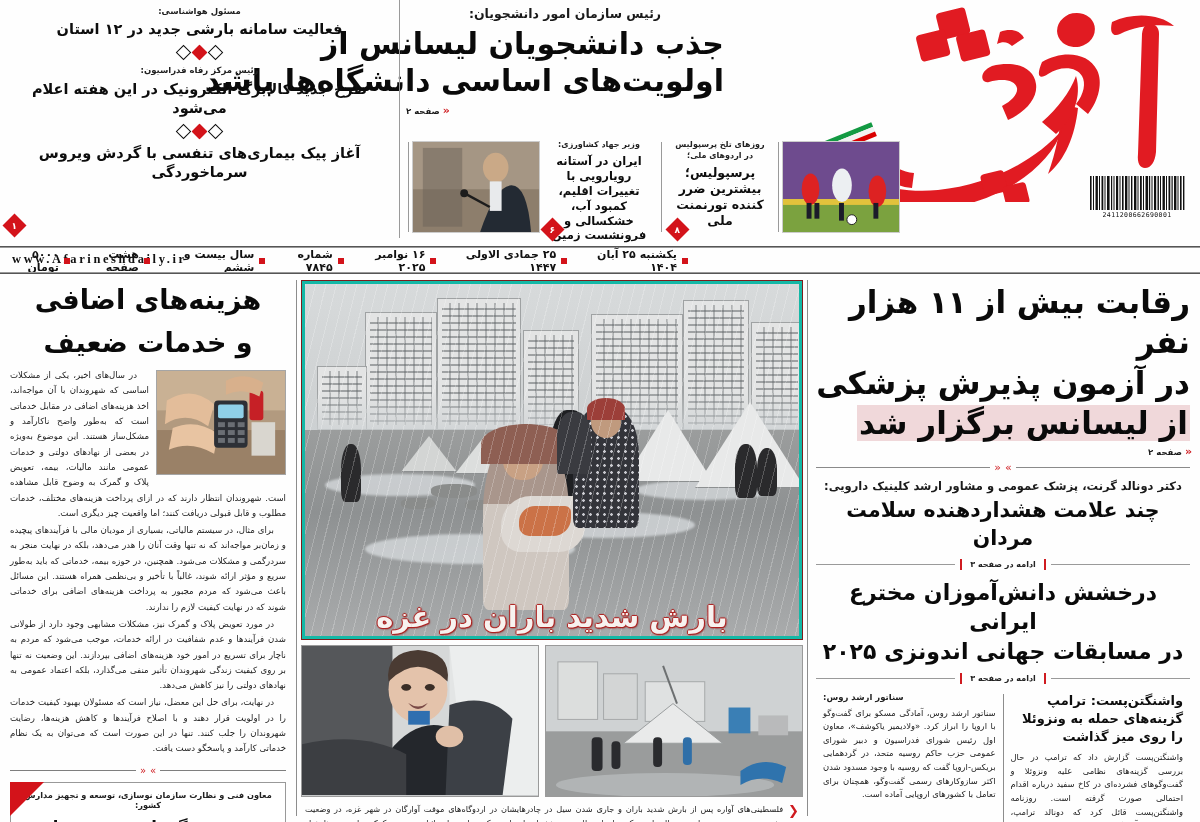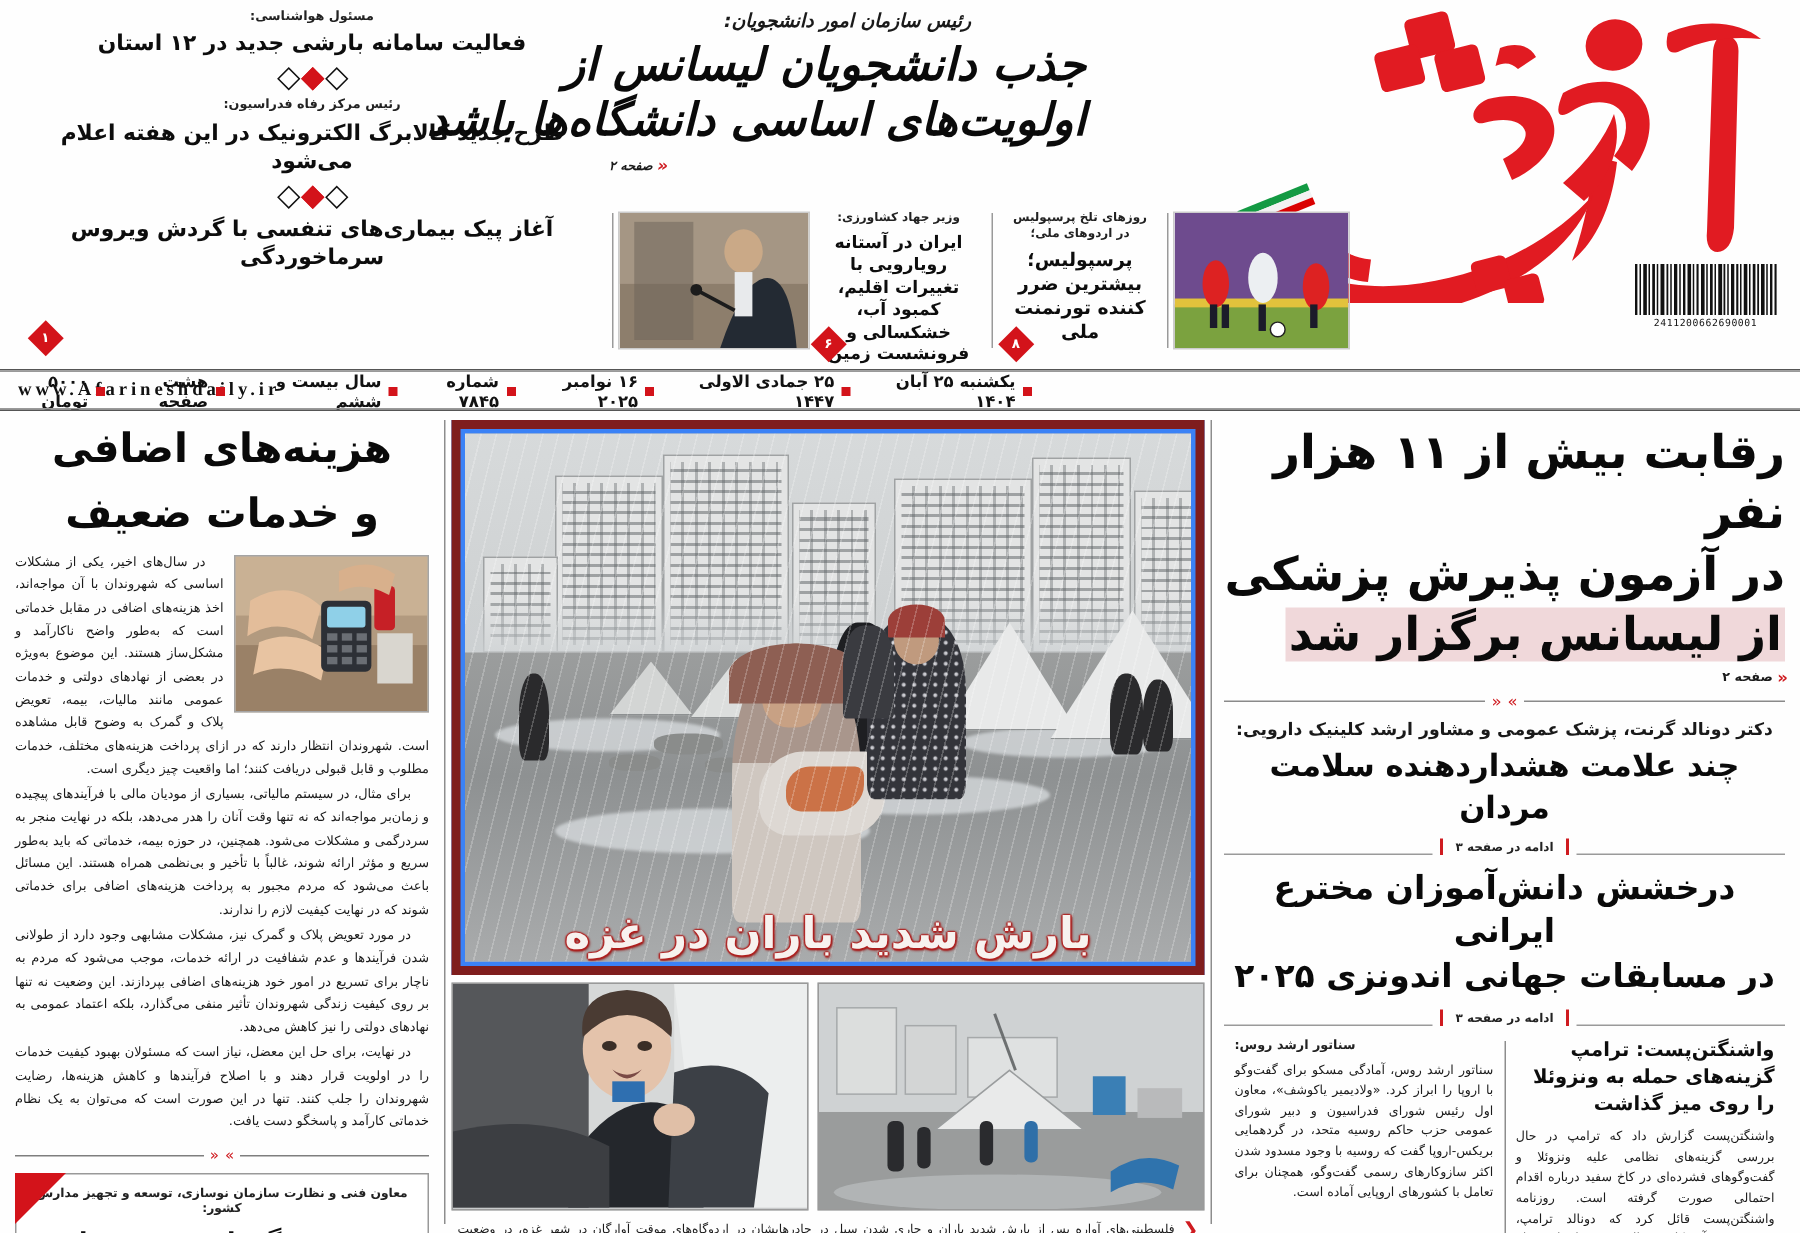--- a/index.html
+++ b/index.html
@@ -43,21 +43,21 @@
   .barcode-bars { width: 96px; height: 34px; }
   .barcode-num {
     font-size: 6.5px; letter-spacing: .4px; color: #111;
     font-family: "DejaVu Sans Mono", monospace; direction: ltr;
     margin-top: 1px;
   }
 
   
   .lead-top {
     position: absolute; top: 2px; right: 470px; width: 330px; height: 132px;
-    text-align: center; padding: 4px 6px 0 6px; font-style: italic;
+    text-align: center; padding: 4px 6px 0 6px;
   }
   .kicker-sm {
     font-size: 12.5px; font-weight: 700; color: #1a1a1a;
     margin-bottom: 4px; line-height: 1.3;
   }
   .lead-top-h {
     font-size: 30px; font-weight: 700; color: #0a0a0a;
     line-height: 1.22; letter-spacing: -.5px;
     white-space: nowrap;
   }
@@ -90,21 +90,21 @@
     transform: rotate(45deg);
     display: flex; align-items: center; justify-content: center;
   }
   .badge span {
     transform: rotate(-45deg); color: #fff; font-size: 9px; font-weight: 700;
   }
 
   
   .teasers {
     position: absolute; top: 0; right: 800px; left: 0; height: 238px;
-    display: flex; flex-direction: column; margin-left: 16px;
+    display: flex; flex-direction: row;
   }
   .teaser-col {
     flex: 1; padding: 6px 10px 0 10px; text-align: center; position: relative;
   }
   .teaser-kicker { font-size: 8.5px; font-weight: 700; color: #222; margin-bottom: 3px; line-height: 1.35; }
   .teaser-h { font-size: 14.5px; font-weight: 700; color: #0d0d0d; line-height: 1.35; }
   .diamonds {
     display: flex; justify-content: center; gap: 5px; margin: 7px 0 7px 0;
   }
   .dm { width: 11px; height: 11px; transform: rotate(45deg); border: 1.4px solid #111; }
@@ -150,42 +150,42 @@
   .bigh .hl { background: #f0d8da; padding: 0 2px; }
   .sep-orn {
     display: flex; align-items: center; justify-content: center;
     gap: 4px; margin: 5px 0 6px 0;
   }
   .sep-orn .ln { flex: 1; height: 1px; background: #8a8a8a; }
   .sep-orn .d { color: #cf1b20; font-size: 11px; line-height: 1; }
   .kick2 { font-size: 11.5px; font-weight: 700; color: #1a1a1a; text-align: center; margin: 4px 0 4px 0; }
   .midh { font-size: 20.5px; font-weight: 700; color: #0a0a0a; text-align: center; line-height: 1.35; }
   .contnote {
-    display: flex; align-items: flex-end; justify-content: center; gap: 5px;
+    display: flex; align-items: center; justify-content: center; gap: 5px;
     margin: 6px 0 8px 0;
   }
   .contnote .ln { flex: 1; height: 1px; background: #9a9a9a; }
   .contnote .lab {
     font-size: 8px; font-weight: 700; color: #222; padding: 1px 8px;
     border-right: 2px solid #cf1b20; border-left: 2px solid #cf1b20;
     white-space: nowrap;
   }
   .two-sub { display: flex; flex-direction: row; gap: 0; margin-top: 2px; }
   .two-sub .pane { flex: 1; padding: 0 7px; }
   .two-sub .vr { width: 1px; background: #8d8d8d; margin: 2px 0; }
   .sub-kick { font-size: 8.5px; font-weight: 700; color: #222; text-align: left; margin-bottom: 2px; }
   .sub-h { font-size: 13px; font-weight: 700; color: #0d0d0d; line-height: 1.4; text-align: right; }
   .sub-body {
     font-size: 8.4px; color: #1b1b1b; line-height: 1.62; text-align: justify;
     margin-top: 5px; text-justify: inter-word;
   }
 
   
   .col-center { width: 510px; flex: none; padding: 2px 4px 0 4px; position: relative; }
-  .photo-frame { border: 6px solid #7f1d1d; padding: 3px; background: #3b82f6; }
+  .photo-frame { border: 1px solid #7f1d1d; padding: 3px; background: #14b8a6; }
   .photo-main {
     position: relative; width: 100%; height: 352px; overflow: hidden; background: #b9bcbd;
   }
   .photo-cap-overlay {
     position: absolute; bottom: 2px; right: 0; left: 0; text-align: center;
     font-size: 29px; font-weight: 700; color: #f7f2ef;
     text-shadow: 0 0 1px #b0201f, 1px 0 1px #b0201f, -1px 0 1px #b0201f,
                  0 1px 1px #b0201f, 0 -1px 1px #b0201f, 1px 1px 2px #8d1a19;
     letter-spacing: -.5px;
   }

